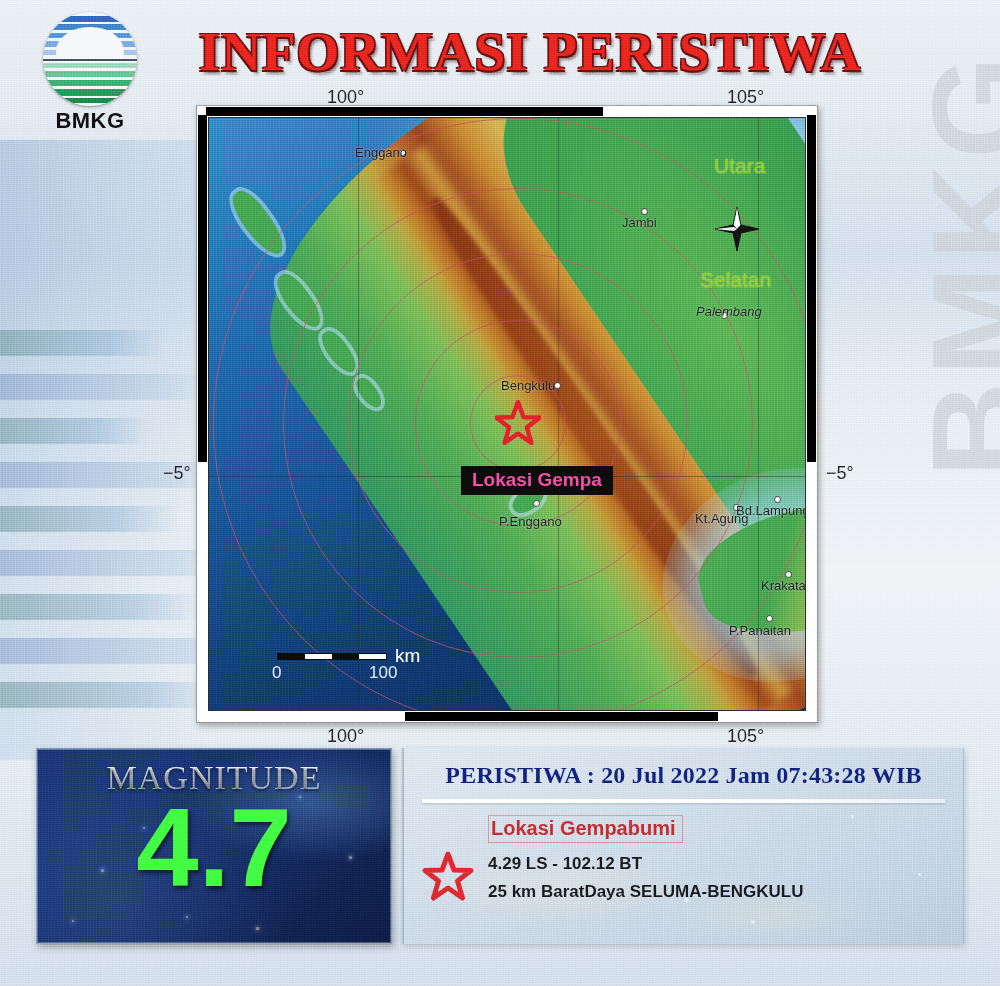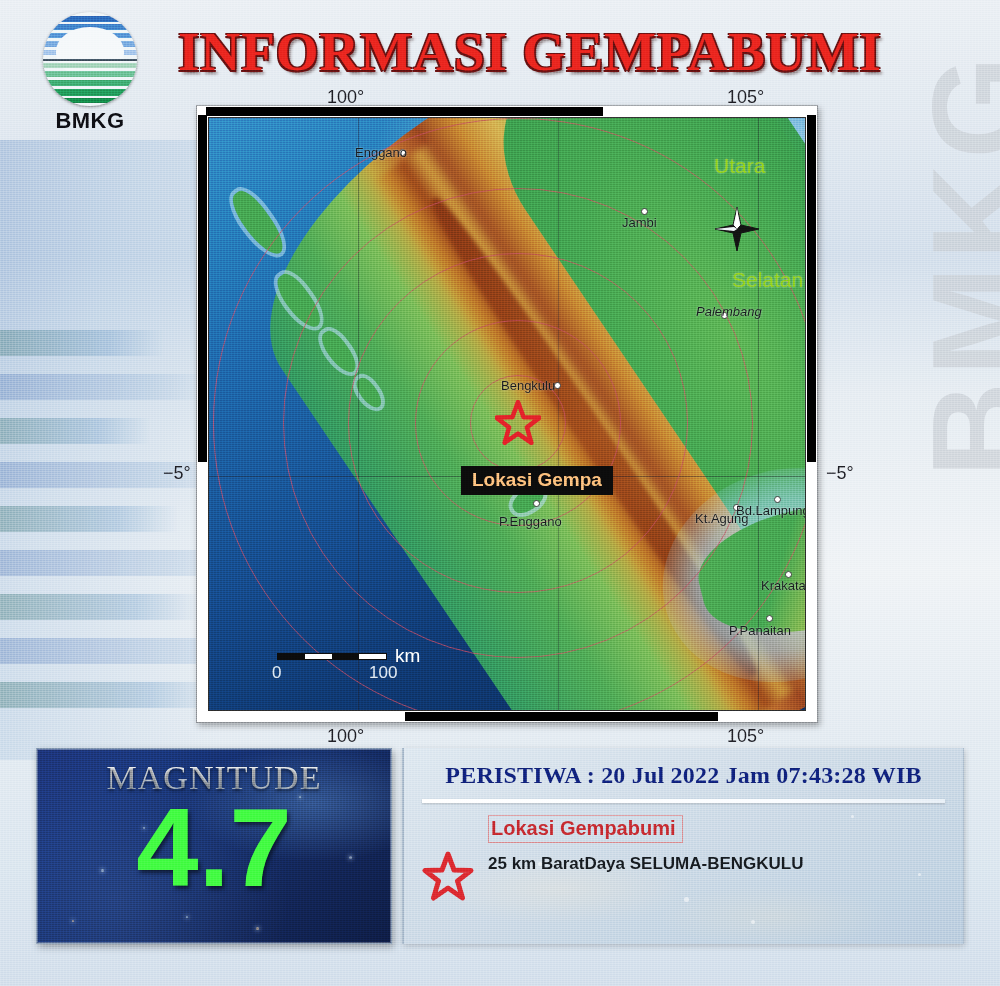--- a/index.html
+++ b/index.html
@@ -289,21 +289,21 @@
     position:absolute;
     left: 309px; top: 305px;
     width: 46px; height: 46px;
     transform: translate(-50%,-50%);
     z-index: 7;
   }
   #lokasi-gempa-tag {
     position:absolute;
     left: 252px; top: 348px;
     background: #0b0b0b;
-    color: #fdba74;
+    color: #ec4899;
     font-weight: bold;
     font-size: 19px;
     padding: 3px 11px 4px;
     white-space: nowrap;
     z-index: 8;
     font-family: "Liberation Sans", sans-serif;
   }
 
   
   #compass { position:absolute; left: 505px; top: 88px; width:46px; height:46px; z-index:7; }
@@ -464,21 +464,21 @@
         <div class="hz"></div>
         <div class="sky" style="top:54%; height:6%;  background:#9bd0b4;"></div>
         <div class="sky" style="top:63%; height:6%;  background:#64bb8c;"></div>
         <div class="sky" style="top:72%; height:7%;  background:#3aa469;"></div>
         <div class="sky" style="top:82%; height:7%;  background:#1f9153;"></div>
         <div class="sky" style="top:91%; height:6%;  background:#138044;"></div>
       </div>
       <div id="bmkg-label">BMKG</div>
     </div>
 
-    <div id="title">INFORMASI GEMPABUMI</div>
+    <div id="title">INFORMASI PERISTIWA</div>
   </div>
 
   <div class="axlab" style="left:327px; top:87px;">100°</div>
   <div class="axlab" style="left:727px; top:87px;">105°</div>
   <div class="axlab" style="left:327px; top:726px;">100°</div>
   <div class="axlab" style="left:727px; top:726px;">105°</div>
   <div class="axlab" style="left:163px; top:463px;">−5°</div>
   <div class="axlab" style="left:826px; top:463px;">−5°</div>
 
   <div id="map-outer">
@@ -552,21 +552,21 @@
       <div class="citydot" style="left:565px; top:378px;"></div>
       <div class="mlabel" style="left:527px; top:385px;">Bd.Lampung</div>
 
       <div class="citydot" style="left:576px; top:453px;"></div>
       <div class="mlabel" style="left:552px; top:460px;">Krakatau</div>
 
       <div class="citydot" style="left:557px; top:497px;"></div>
       <div class="mlabel" style="left:520px; top:505px;">P.Panaitan</div>
 
       <div class="mlabel region" style="left:505px; top:36px;">Utara</div>
-      <div class="mlabel region" style="left:491px; top:150px;margin-left:32px;">Selatan</div>
+      <div class="mlabel region" style="left:491px; top:150px;">Selatan</div>
 
       <div id="compass">
         <svg viewBox="0 0 46 46" width="46" height="46">
           <polygon points="23,1 27,19 23,23 19,19" fill="#f2f6fa" stroke="#111" stroke-width="1"></polygon>
           <polygon points="23,45 27,27 23,23 19,27" fill="#111" stroke="#111" stroke-width="1"></polygon>
           <polygon points="1,23 19,19 23,23 19,27" fill="#111" stroke="#111" stroke-width="1"></polygon>
           <polygon points="45,23 27,19 23,23 27,27" fill="#111" stroke="#111" stroke-width="1"></polygon>
           <polygon points="23,1 25,20 23,23 21,20" fill="#fff"></polygon>
           <polygon points="1,23 20,21 23,23 20,25" fill="#eef3f8"></polygon>
         </svg>
@@ -622,18 +622,19 @@
     <div id="peristiwa">PERISTIWA : 20 Jul 2022 Jam 07:43:28 WIB</div>
     <div id="divider"></div>
 
     <div id="info-body">
       <div id="info-star">
         <svg viewBox="0 0 52 52" width="52" height="52">
           <polygon points="26,3 32,19 49,19.5 35.5,30 40.5,47 26,37 11.5,47 16.5,30 3,19.5 20,19" fill="none" stroke="#d8262c" stroke-width="5" stroke-linejoin="round"></polygon>
         </svg>
       </div>
       <div id="lokasi-title">Lokasi Gempabumi</div>
+      <div class="info-line">4.29 LS - 102.12 BT</div>
       <div class="info-line">25 km BaratDaya SELUMA-BENGKULU</div>
     </div>
   </div>
 
   <div id="texture"></div>
 </div>
 
 </body></html>

